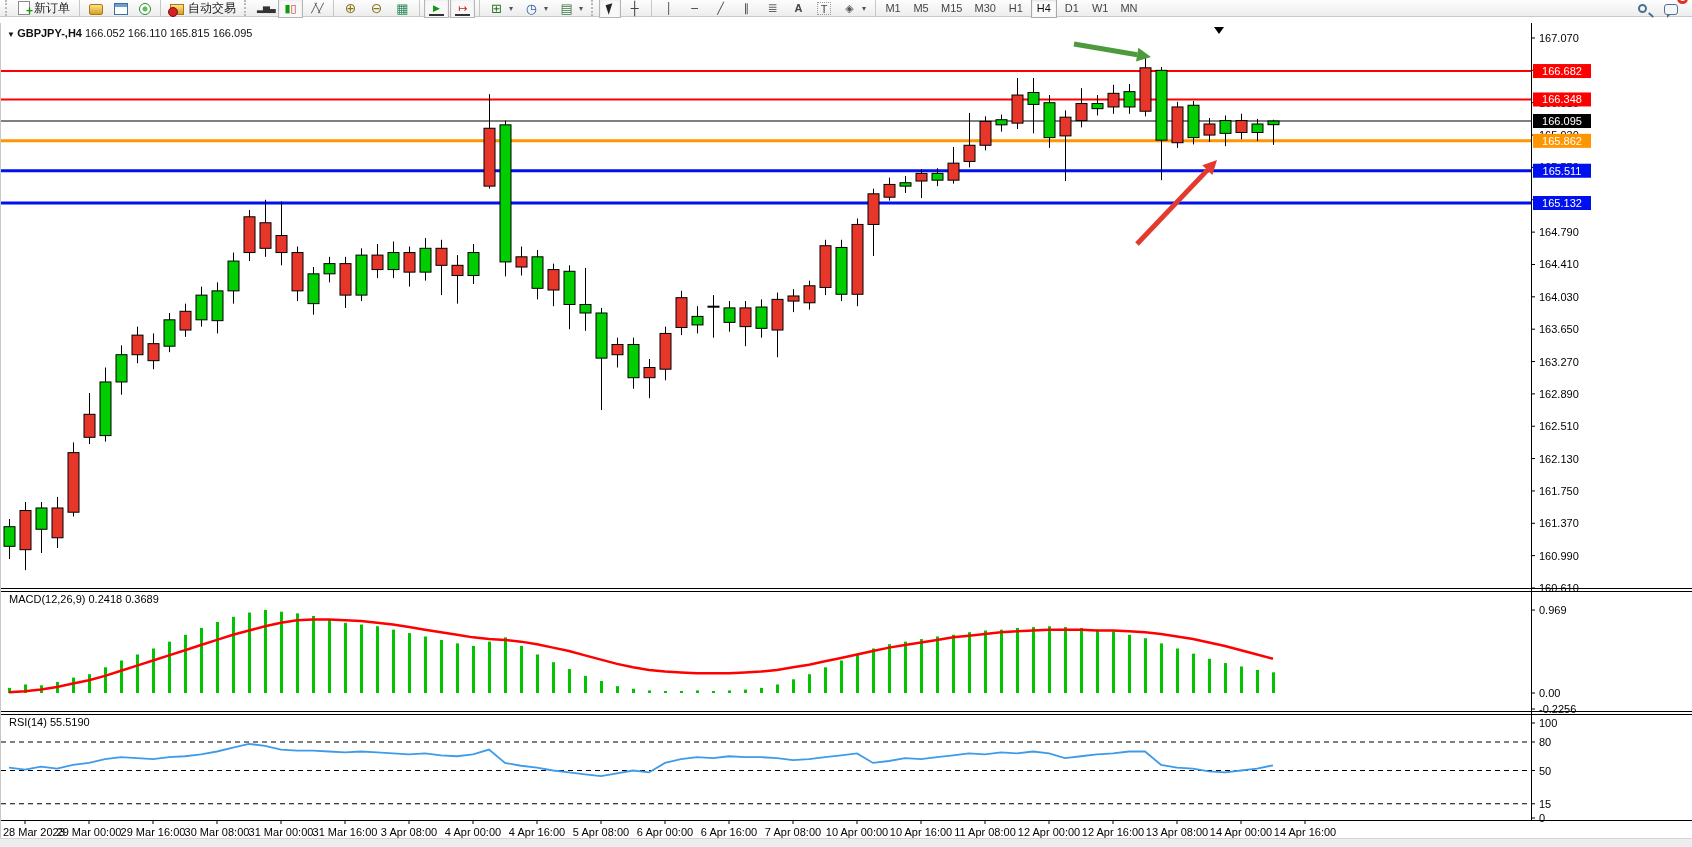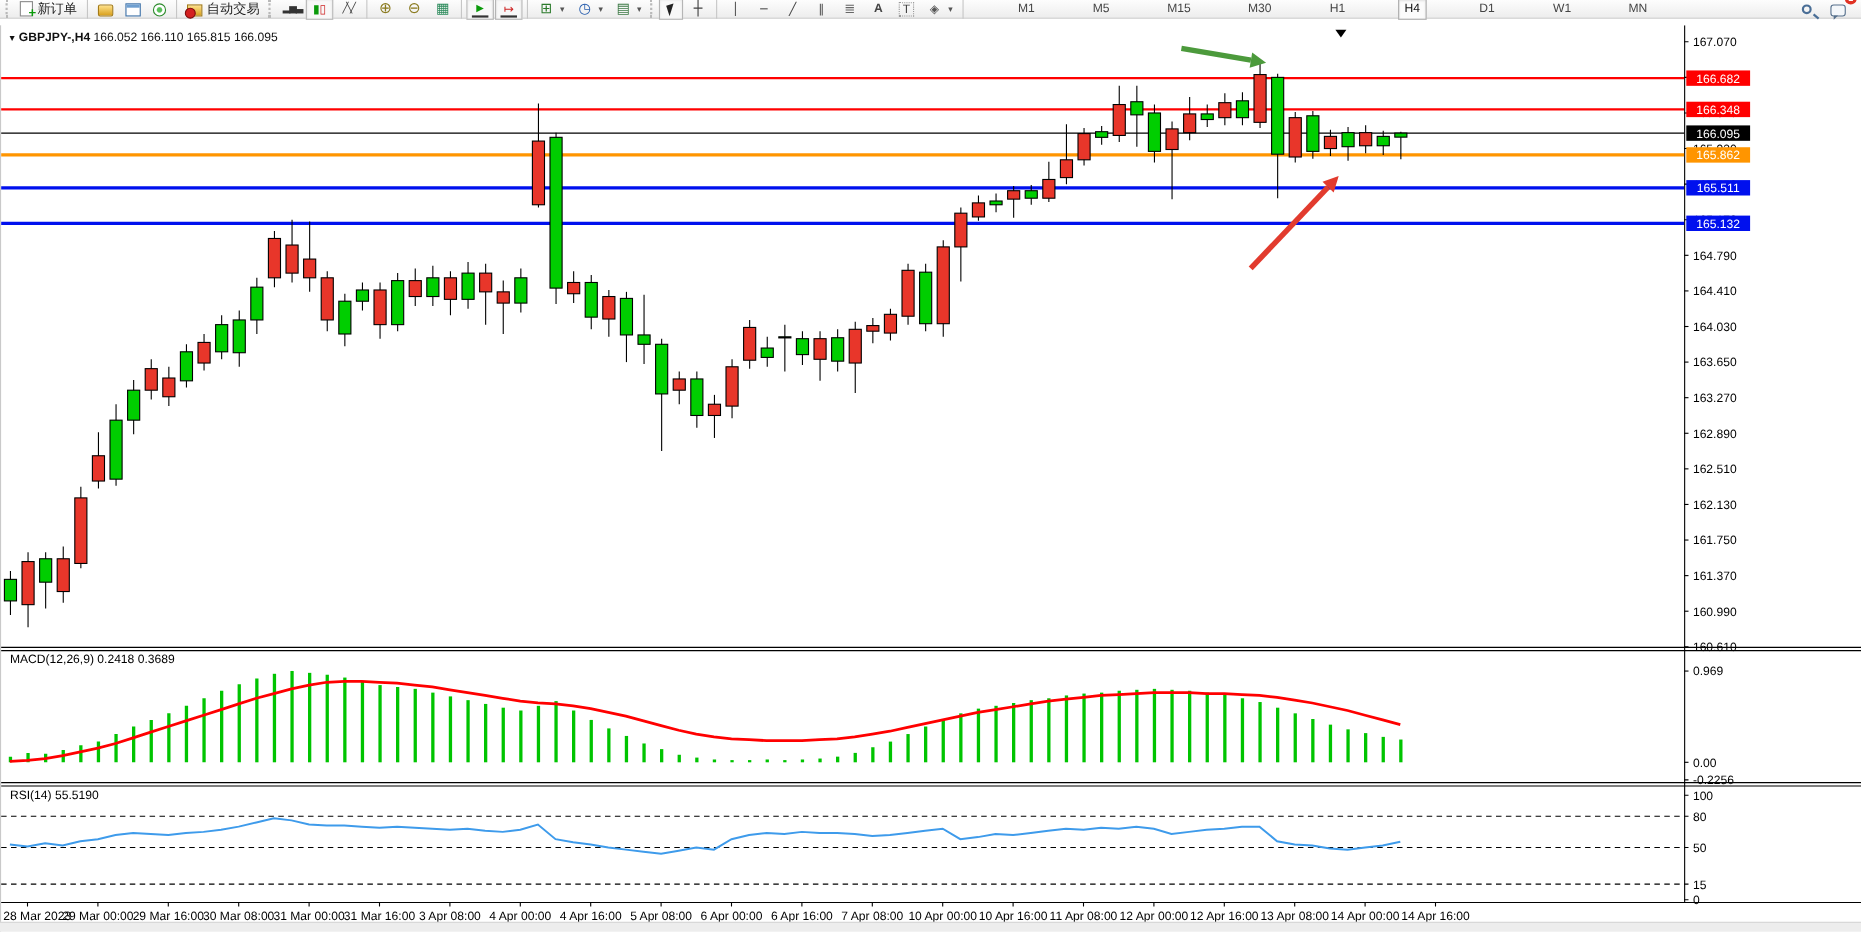--- a/index.html
+++ b/index.html
@@ -10,21 +10,21 @@
     display:flex;align-items:center;padding:0 3px;gap:1px;z-index:5;}
   .tb-handle{width:4px;height:16px;border-left:2px dotted #b9b9b9;margin:0 3px 0 2px;}
   .tb-sep{width:1px;height:17px;background:#c6c6c6;margin:0 3px;}
   .tb-btn{height:20px;min-width:22px;display:inline-flex;align-items:center;justify-content:center;
     gap:4px;padding:0 4px;background:transparent;border:1px solid transparent;
     font:12px "Liberation Sans",sans-serif;color:#222;cursor:default;}
   .tb-btn.pressed{background:#f8f8f8;border:1px solid #b5b5b5;box-shadow:inset 0 1px 2px #ddd;}
   .tb-btn .dd{font-size:8px;color:#555;margin-left:1px;}
   .tf-btn{height:19px;min-width:26px;padding:0 4px;font:11px "Liberation Sans",sans-serif;
     color:#444;border:1px solid transparent;background:transparent;display:inline-flex;
-    align-items:center;justify-content:center;margin-left:40px;}
+    align-items:center;justify-content:center;}
   .tf-btn.pressed{background:#fbfbfb;border:1px solid #aaa;box-shadow:inset 0 1px 2px #e0e0e0;color:#111;}
   .tb-right{margin-left:auto;display:flex;align-items:center;gap:6px;padding-right:6px;}
   
   .ic{display:inline-block;position:relative;width:15px;height:15px;line-height:15px;
      text-align:center;font-size:11px;color:#444;}
   .ic-neworder{width:12px;height:14px;background:#fff;border:1px solid #8a8a8a;}
   .ic-neworder::after{content:"+";position:absolute;right:-4px;bottom:-5px;color:#0a9a0a;
      font-weight:bold;font-size:12px;}
   .ic-gold{width:14px;height:11px;background:linear-gradient(#ffe18a,#d8a01e);
      border:1px solid #a37a16;border-radius:2px;margin-top:2px;}

